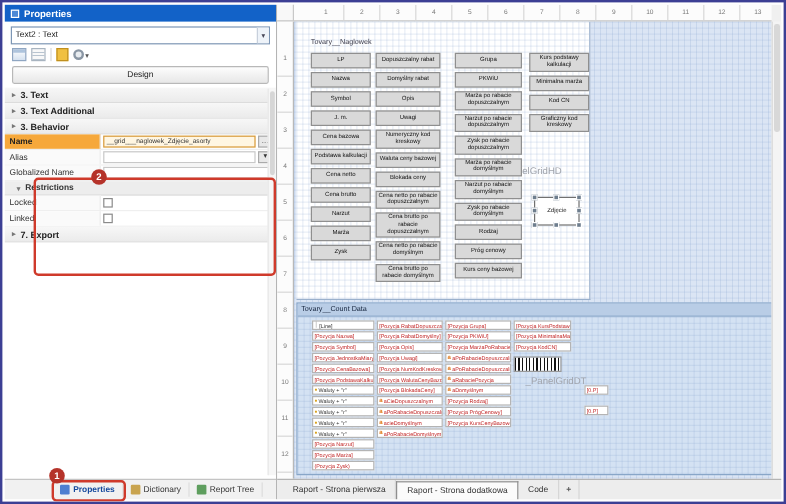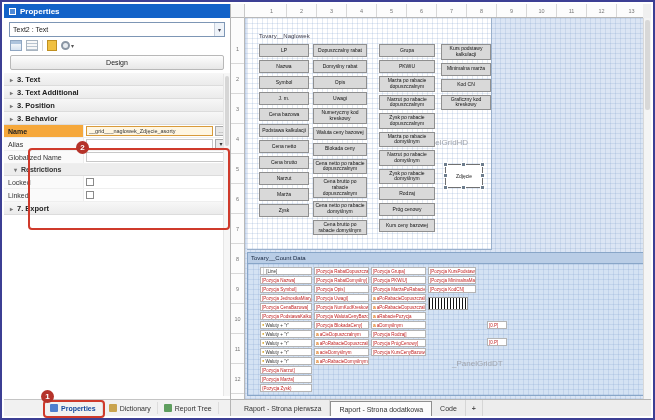--- a/index.html
+++ b/index.html
@@ -81,21 +81,21 @@
   .dcell{background:#fff;border:1px solid #b4b4b4;height:8px;flex:0 0 8px;display:flex;align-items:center;font-size:4.5px;color:#c02020;padding:0 1px;overflow:hidden;white-space:nowrap;gap:1px;}
   .cic{display:none;font-weight:bold;line-height:1;}
   .cic.ic-a{display:inline;color:#e07818;font-size:5px;}
   .cic.ic-a::before{content:"a";}
   .cic.ic-coin{display:inline;color:#d8a018;font-size:4px;}
   .cic.ic-coin::before{content:"●";}
   .cic.ic-line{display:inline;color:#888;font-size:5px;}
   .cic.ic-line::before{content:"│";}
   .dcell:has(.cic.ic-coin) .ct,.dcell:has(.cic.ic-line) .ct{color:#333;}
   .barcode{position:absolute;left:180px;top:33px;width:40px;height:13px;background:repeating-linear-gradient(90deg,#111 0 1px,#fff 1px 3px);border:1px solid #999;z-index:1;}
-  .wm2{left:204px;top:49px;margin-top:46px;}
+  .wm2{left:190px;top:49px;}
   .cscroll{position:absolute;right:0;top:14px;bottom:17px;width:8px;background:#f4f4f4;border-left:1px solid #d8d8d8;}
   .cscroll .thumb{margin:2px 1px;height:90px;background:#d8d8d8;border-radius:2px;}
   .ctabs{position:absolute;left:0;right:0;bottom:0;height:17px;background:#ededed;border-top:1px solid #b4b4b4;display:flex;align-items:stretch;padding-left:5px;font-size:7px;color:#333;}
   .ctab{display:flex;align-items:center;padding:0 8px;border-right:1px solid #d6d6d6;}
   .ctabs div:nth-of-type(2){background:#fbfbfb;border:1px solid #8f8f8f;border-bottom:none;margin-top:1px;}
   .ctabs div:nth-of-type(4){padding:0 6px;color:#555;font-weight:bold;}
 
   
   .ann-rect{position:absolute;border:2px solid #cf3a2b;border-radius:4px;pointer-events:none;z-index:20;}
   .r2{left:26px;top:146px;width:202px;height:82px;}
@@ -138,24 +138,20 @@
         <div class="acc-row">
           <span class="acc-arrow">▸</span>
           <span>3. Text</span>
         </div>
 
         <div class="acc-row">
           <span class="acc-arrow">▸</span>
           <span>3. Text Additional</span>
         </div>
 
-        <div class="acc-row">
-          <span class="acc-arrow">▸</span>
-          <span>3. Position</span>
-        </div>
 
 
         <div class="acc-row">
           <span class="acc-arrow">▸</span>
           <span>3. Behavior</span>
         </div>
       </div>
 
 
     <div class="prop-grid">

